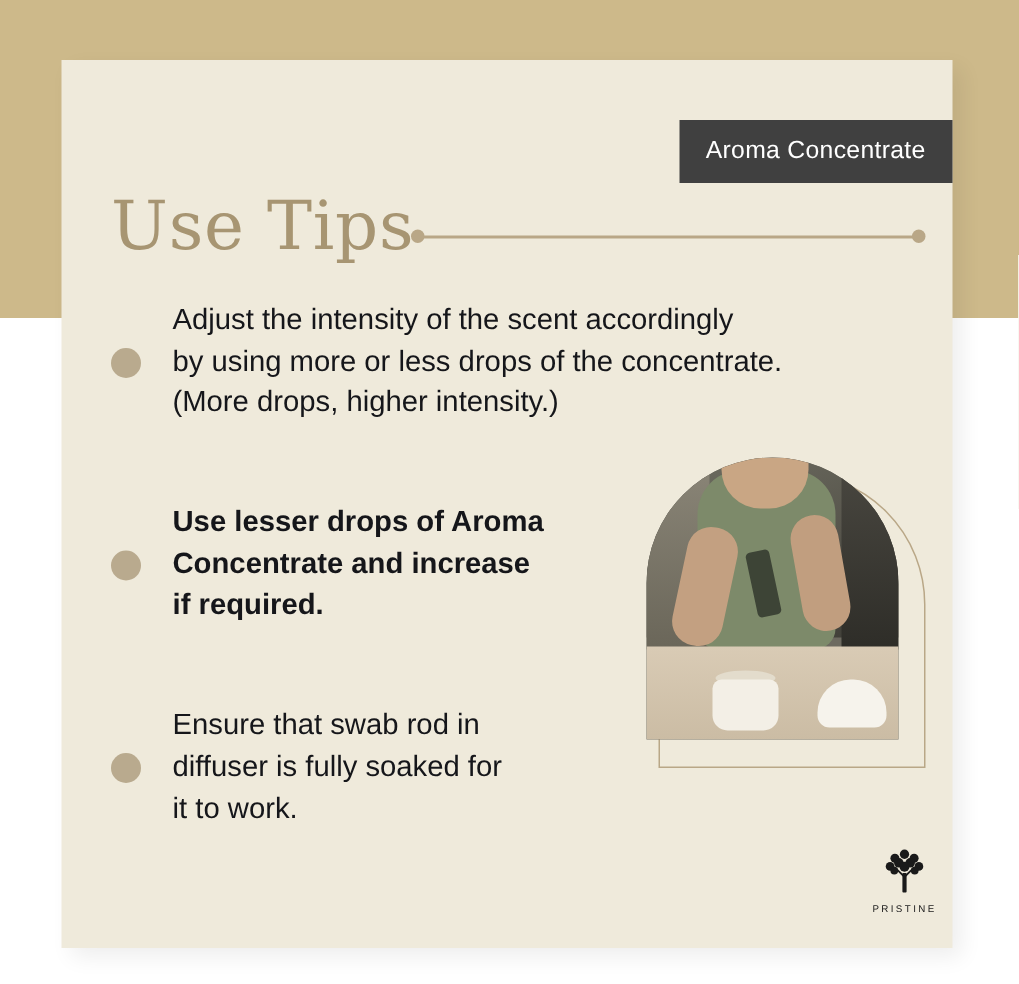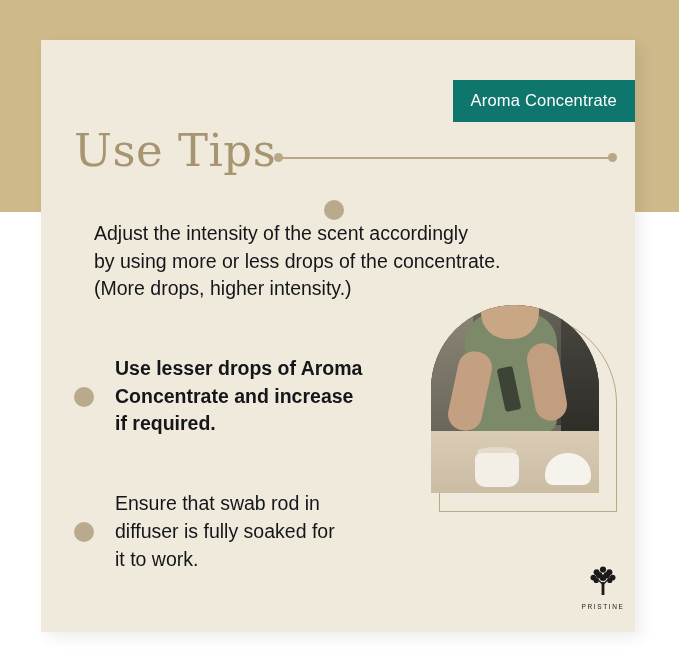--- a/index.html
+++ b/index.html
@@ -41,21 +41,21 @@
     height: 592px;
     background: #efeadb;
     box-shadow: 6px 6px 14px rgba(0,0,0,0.07);
   }
 
   
   .badge {
     position: absolute;
     right: 0px;
     top: 40px;
-    background: #0f766e;
+    background: #404040;
     color: #ffffff;
     font-size: 16.5px;
     letter-spacing: 0.2px;
     padding: 11px 18px 12px 18px;
     white-space: nowrap;
   }
 
   
   .title {
     position: absolute;
@@ -119,21 +119,21 @@
   .tip-text {
     font-size: 19.5px;
     line-height: 1.42;
     color: #15161a;
     white-space: pre-line;
   }
   .tip-1 .tip-text { width: 500px; }
   .tip-2 .tip-text { width: 290px; }
   .tip-3 .tip-text { width: 300px; }
 
-  .tip-1 { margin-bottom: 52px; flex-direction: column; }
+  .tip-1 { margin-bottom: 52px; }
   .tip-2 { margin-bottom: 52px; font-weight: bold; }
 
   
   .photo-frame {
     position: absolute;
     left: 398px;
     top: 275px;
     width: 176px;
     height: 195px;
     border: 1.5px solid #b9a787;

